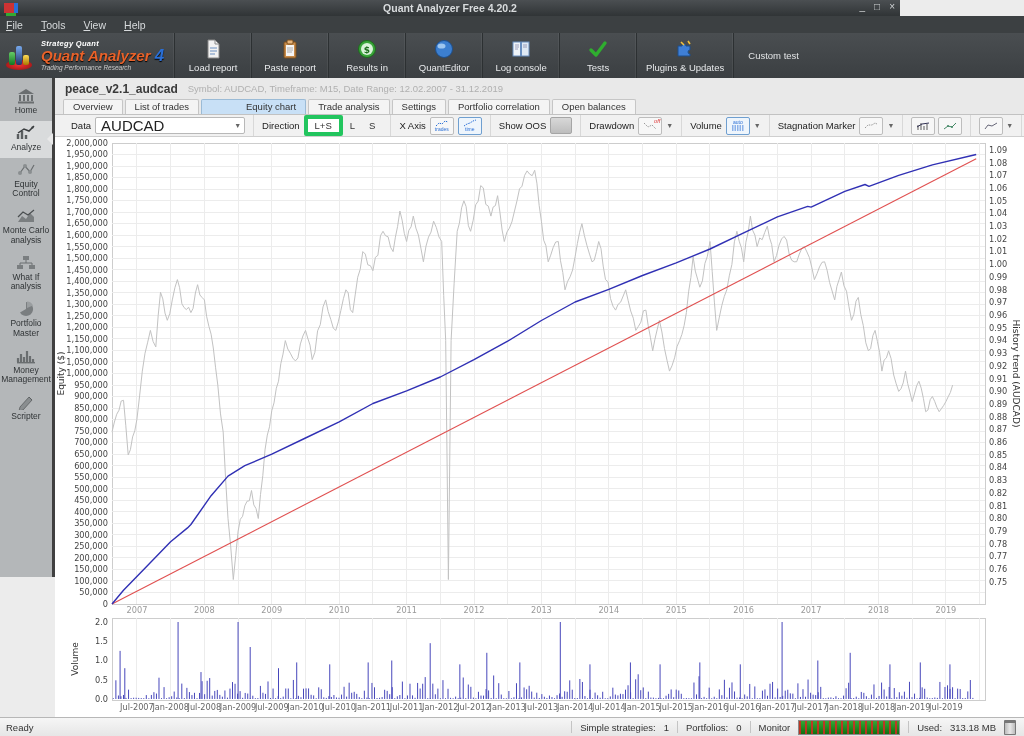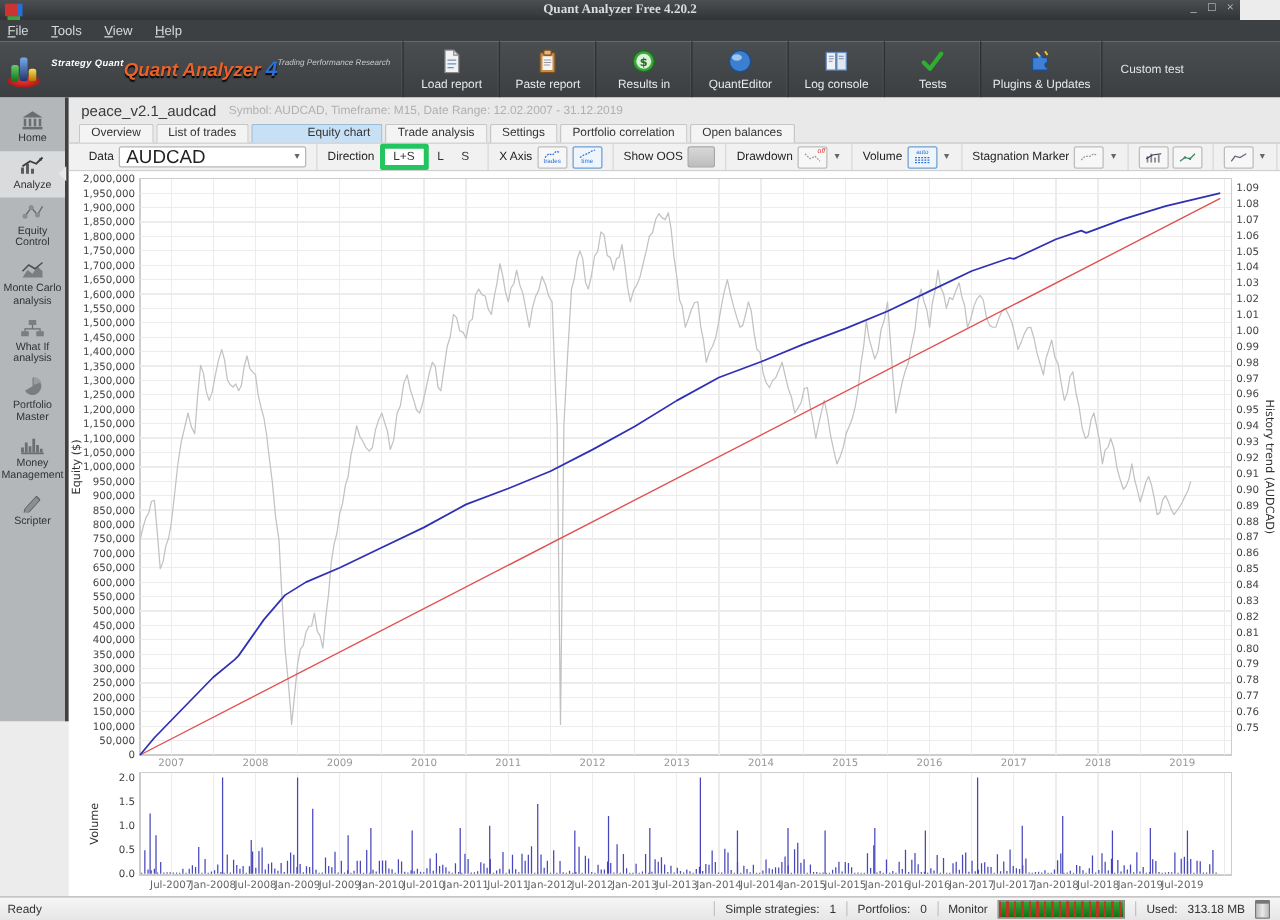--- a/index.html
+++ b/index.html
@@ -1,57 +1,57 @@
 <!DOCTYPE html>
 <html><head>
 <meta charset="utf-8">
 <style>
   html,body{margin:0;padding:0;}
   body{width:1024px;height:736px;overflow:hidden;background:#ececec;
        font-family:"Liberation Sans",sans-serif;-webkit-font-smoothing:antialiased;position:relative;}
   .abs{position:absolute;}
   
-  .titlebar{left:0;top:0;width:992px;height:16px;background:linear-gradient(#4b4f52,#303436);font-family:Liberation Serif, serif;}
+  .titlebar{left:0;top:0;width:900px;height:16px;background:linear-gradient(#4b4f52,#303436);}
   .appicon{left:4px;top:3px;width:10px;height:10px;background:#c33;box-shadow:4px 0 0 #2a6fd6,2px 4px 0 #3a3;}
   .titletext{left:0;top:2px;width:100%;text-align:center;font-size:10.5px;font-weight:bold;color:#d9dcde;}
   .winbtns{right:5px;top:1px;color:#cfd2d4;font-size:10px;display:flex;gap:9px;}
   .winbtn{cursor:default;}
   
   .menubar{left:0;top:16px;width:1024px;height:17px;background:#3c4042;display:flex;align-items:center;padding-left:6px;box-sizing:border-box;gap:18px;}
   .menu-item{font-size:10.5px;color:#d7dadc;}
   .menu-item u{text-decoration:underline;}
   
   .toolbar{left:0;top:33px;width:1024px;height:45px;background:linear-gradient(#4a4e51,#3b3f42);display:flex;align-items:stretch;}
   .logo-block{display:flex;align-items:center;gap:5px;padding:0 10px 0 6px;border-right:1px solid #2c3032;box-shadow:inset -1px 0 rgba(255,255,255,.06);}
   .logo-icon{width:30px;height:30px;position:relative;}
   .logo-icon .base{position:absolute;left:0;bottom:1px;width:26px;height:10px;border-radius:50%;background:radial-gradient(#e33,#901010);}
   .logo-icon .b1{position:absolute;left:3px;bottom:6px;width:6px;height:13px;border-radius:2px;background:linear-gradient(#6c6,#172);}
   .logo-icon .b2{position:absolute;left:10px;bottom:6px;width:6px;height:19px;border-radius:2px;background:linear-gradient(#7ae,#236);}
   .logo-icon .b3{position:absolute;left:17px;bottom:6px;width:6px;height:10px;border-radius:2px;background:linear-gradient(#fd5,#a70);}
-  .logo-text{display:flex;flex-direction:row;line-height:1;}
+  .logo-text{display:flex;flex-direction:column;line-height:1;}
   .logo-top{font-size:7.5px;color:#fff;font-style:italic;font-weight:bold;letter-spacing:.3px;}
   .logo-main{font-size:15px;font-style:italic;font-weight:bold;color:#e8622a;text-shadow:0 1px 1px #000;}
   .logo-main .v4{color:#2a6fd6;font-size:17px;}
   .logo-sub{font-size:6.5px;color:#c9c9c9;font-style:italic;margin-top:1px;}
   .tbtn{display:flex;flex-direction:column;align-items:center;justify-content:center;min-width:58px;padding:2px 9px;
         border-right:1px solid #2c3032;box-shadow:inset -1px 0 rgba(255,255,255,.06);cursor:default;}
   .tbtn .lab{font-size:9.5px;color:#e8eaec;margin-top:3px;white-space:nowrap;}
   .tbtn svg{display:block;}
   .custom-test{display:flex;align-items:center;padding:0 14px;font-size:9.5px;color:#e2e4e6;}
   
   .sidebar{left:0;top:78px;width:55px;height:499px;background:#b4b7b9;border-right:3px solid #404040;box-sizing:border-box;padding-top:6px;}
   .side-item{position:relative;width:100%;padding:4px 1px 5px;display:flex;flex-direction:column;align-items:center;box-sizing:border-box;}
   .side-item .silab{font-size:8.5px;color:#2f3335;text-align:center;line-height:1.15;margin-top:2px;}
   .side-item.selected{background:#d9dbdc;}
   .side-item.selected::after{content:"";position:absolute;right:-1px;top:50%;margin-top:-6px;
         border-top:6px solid transparent;border-bottom:6px solid transparent;border-right:6px solid #e9e9e9;}
   .side-item svg{display:block;}
   
   .report{left:55px;top:78px;width:969px;height:21px;background:#e9e9e9;display:flex;align-items:center;padding-left:10px;box-sizing:border-box;gap:10px;}
-  .report-name{font-size:12px;font-weight:normal;color:#3a3a3a;}
+  .report-name{font-size:12px;font-weight:bold;color:#3a3a3a;}
   .report-details{font-size:9.5px;color:#b0b0b0;}
   
   .tabs{left:55px;top:99px;width:969px;height:16px;background:#e9e9e9;display:flex;align-items:flex-end;padding-left:8px;box-sizing:border-box;gap:2px;border-bottom:1px solid #c2c2c2;}
   .tab{font-size:9.5px;color:#333;background:#f4f4f4;border:1px solid #c6c6c6;border-bottom:none;border-radius:2px 2px 0 0;padding:1px 9px 2px;}
   .tab.active{background:#c8e0f6;border-color:#9bbbd6;padding-left:44px;}
   
   .controlbar{left:55px;top:115px;width:969px;height:22px;background:#f1f1f1;border-bottom:1px solid #cfcfcf;display:flex;align-items:center;padding-left:8px;box-sizing:border-box;font-size:9.5px;color:#222;}
   .cgroup{display:flex;align-items:center;gap:4px;padding:0 8px;height:100%;border-right:1px solid #d8d8d8;}
   .clabel{white-space:nowrap;}
   .dropdown{background:#fff;border:1px solid #b8b8b8;border-radius:2px;height:15px;display:flex;align-items:center;padding:0 3px 0 5px;gap:14px;}

